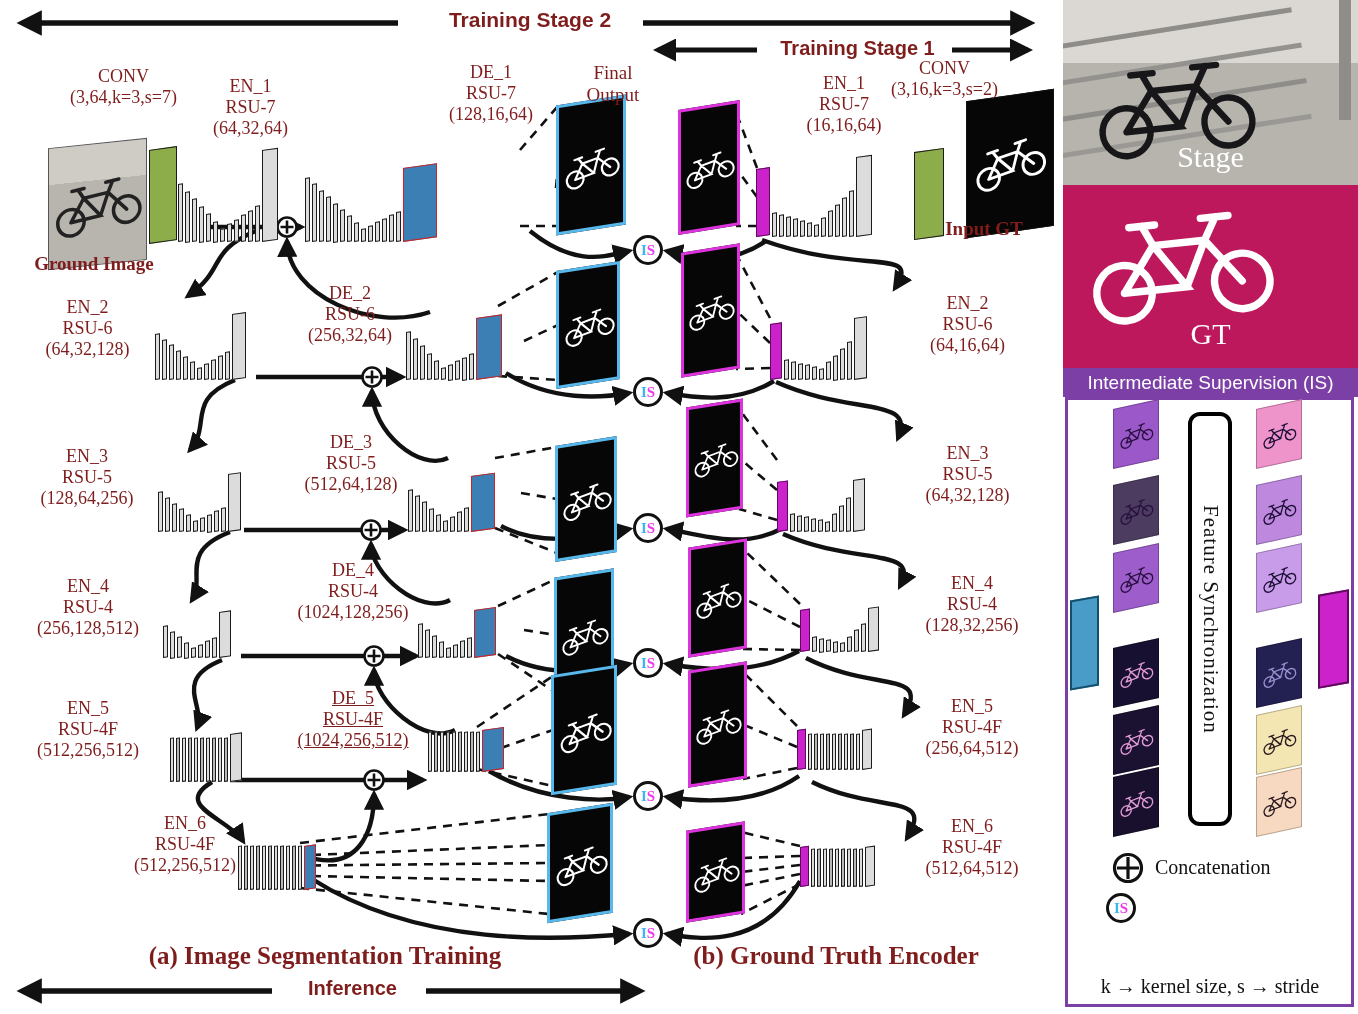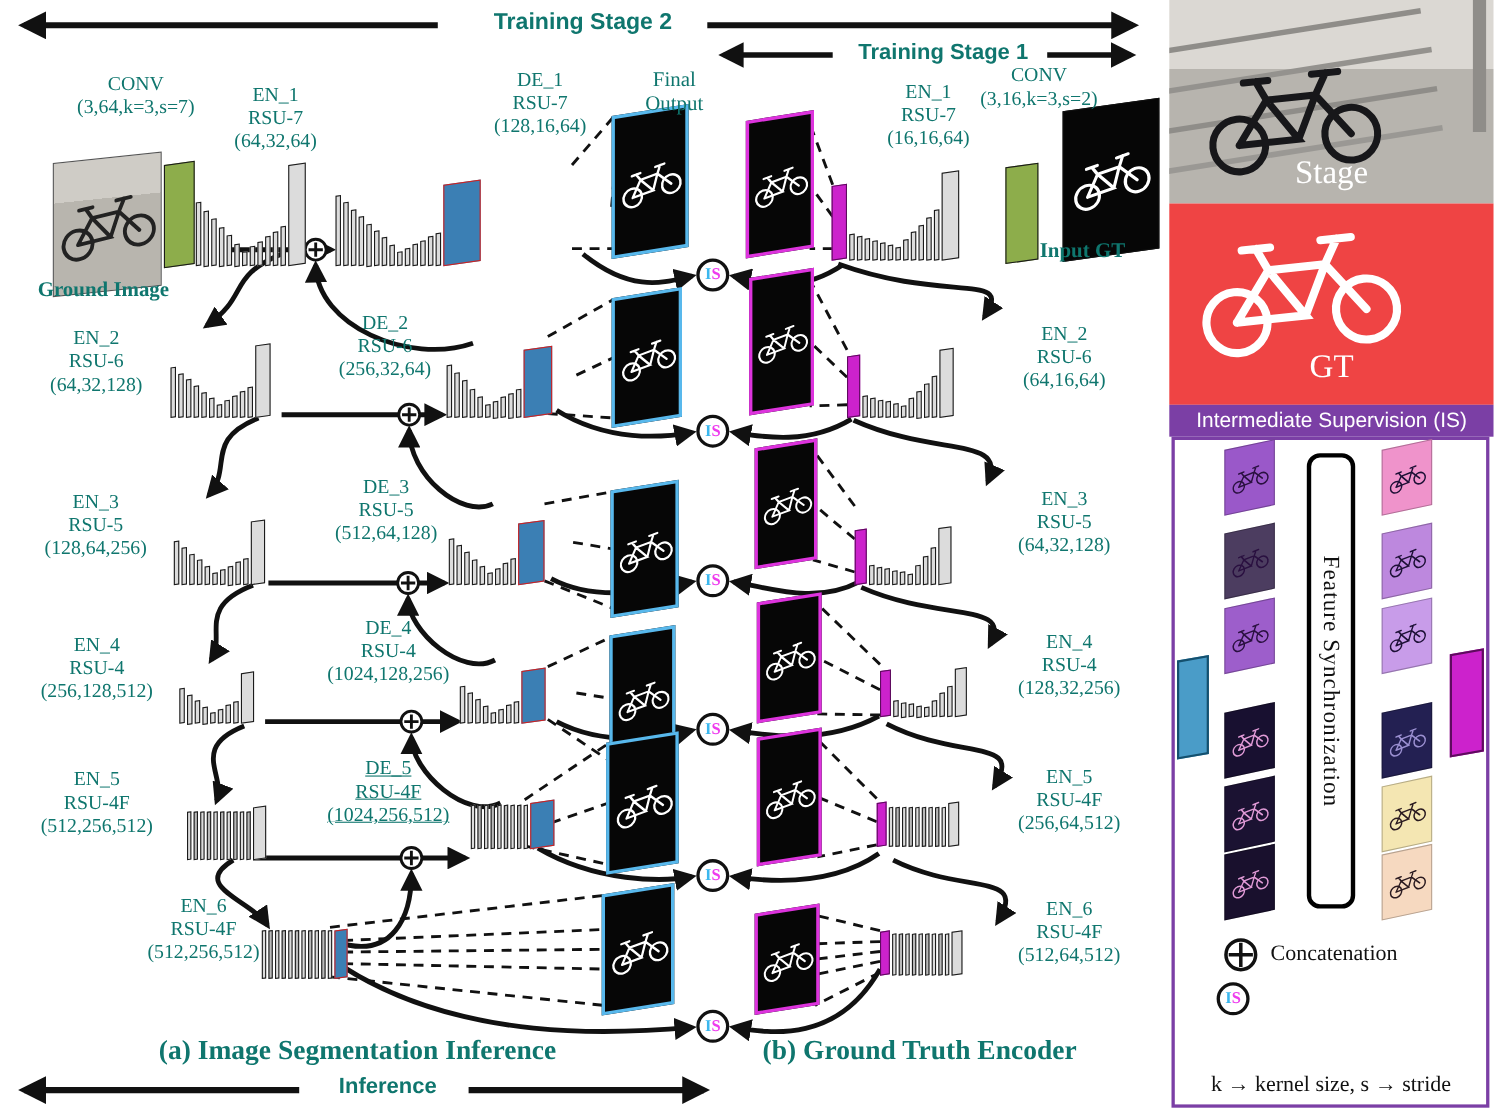--- a/index.html
+++ b/index.html
@@ -1,19 +1,19 @@
 <!DOCTYPE html>
 <html><head>
 <meta charset="utf-8">
 <style>
   html,body{margin:0;padding:0;background:#fff;}
   #root{position:relative;width:1358px;height:1014px;background:#fff;overflow:hidden;
         font-family:"Liberation Serif", serif;color:#111;}
   .abs{position:absolute;}
-  .lbl{position:absolute;text-align:center;line-height:1.18;font-size:18px;color:#0f766e;z-index:6;}
+  .lbl{position:absolute;text-align:center;line-height:1.18;font-size:18px;color:#7f1d1d;z-index:6;}
   .lbl div{white-space:nowrap;}
   .bold{font-weight:bold;}
   .sans{font-family:"Liberation Sans", sans-serif;}
   #wires{position:absolute;left:0;top:0;z-index:1;}
   .stack{position:absolute;display:flex;align-items:flex-end;z-index:2;}
   .plate{border:1.2px solid #1b1b1b;background:#dcdcdc;transform:skewY(-8deg);
          transform-origin:bottom left;margin-right:2px;box-sizing:border-box;}
   .mask{position:absolute;background:#060606;transform:skewY(-9deg);z-index:3;
         display:flex;align-items:center;justify-content:center;box-sizing:border-box;}
   .isnode{position:absolute;width:30px;height:30px;border-radius:50%;border:3px solid #111;
@@ -169,21 +169,21 @@
           <circle cx="82" cy="48" r="15"></circle>
           <path d="M18,48 L36,24 L64,24 L82,48 M36,24 L52,48 L18,48 M52,48 L64,24 M36,24 L31,13 M24,13 L38,13 M64,24 L71,12 M63,12 L78,12"></path>
         </g>
       </symbol>
     </defs>
   </svg>
 
   <div class="lbl sans bold" style="left:420px;top:8px;width:220px;font-size:21px;">Training Stage 2</div>
   <div class="lbl sans bold" style="left:755px;top:37px;width:205px;font-size:20px;">Training Stage 1</div>
   <div class="lbl sans bold" style="left:290px;top:977px;width:125px;font-size:20px;">Inference</div>
-  <div class="lbl bold" style="left:90px;top:941px;width:470px;font-size:25px;">(a) Image Segmentation Inference</div>
+  <div class="lbl bold" style="left:90px;top:941px;width:470px;font-size:25px;">(a) Image Segmentation Training</div>
   <div class="lbl bold" style="left:660px;top:941px;width:352px;font-size:25px;">(b) Ground Truth Encoder</div>
 
   <div class="lbl" style="left:50px;top:66px;width:147px;">
     <div>CONV</div>
       <div>(3,64,k=3,s=7)</div>
   </div>
   <div class="lbl" style="left:872px;top:58px;width:145px;">
     <div>CONV</div>
       <div>(3,16,k=3,s=2)</div>
   </div>
@@ -309,21 +309,21 @@
     <div class="abs" style="left:-10px;top:62px;width:250px;height:5px;background:#94928e;transform:rotate(-9deg);"></div>
     <div class="abs" style="left:-10px;top:98px;width:255px;height:5px;background:#8f8d89;transform:rotate(-9deg);"></div>
     <div class="abs" style="left:-10px;top:134px;width:260px;height:5px;background:#9a9894;transform:rotate(-9deg);"></div>
     <div class="abs" style="left:276px;top:0;width:12px;height:120px;background:#8f8d89;"></div>
     <svg width="160" height="110" style="position:absolute;left:32px;top:48px;color:#17171a;transform:rotate(-6deg);">
         <use href="#bike"></use>
       </svg>
     <div class="cap" style="left:0;top:140px;width:100%;font-size:30px;">Stage</div>
   </div>
 
-  <div class="abs" style="left:1063px;top:185px;width:295px;height:183px;background:#ef4444;z-index:2;">
+  <div class="abs" style="left:1063px;top:185px;width:295px;height:183px;background:#be185d;z-index:2;">
     <svg width="185" height="125" style="position:absolute;left:25px;top:12px;color:#fff;transform:rotate(-6deg);">
         <use href="#bike"></use>
       </svg>
     <div class="cap" style="left:0;top:132px;width:100%;font-size:30px;">GT</div>
   </div>
 
   <div class="abs sans" style="left:1063px;top:368px;width:295px;height:29px;background:#7b3fa5;color:#fff;
        display:flex;align-items:center;justify-content:center;font-size:19px;z-index:2;">Intermediate Supervision (IS)</div>
 
   <div class="abs" style="left:1065px;top:397px;width:289px;height:610px;border:3px solid #7b3fa5;z-index:1;

